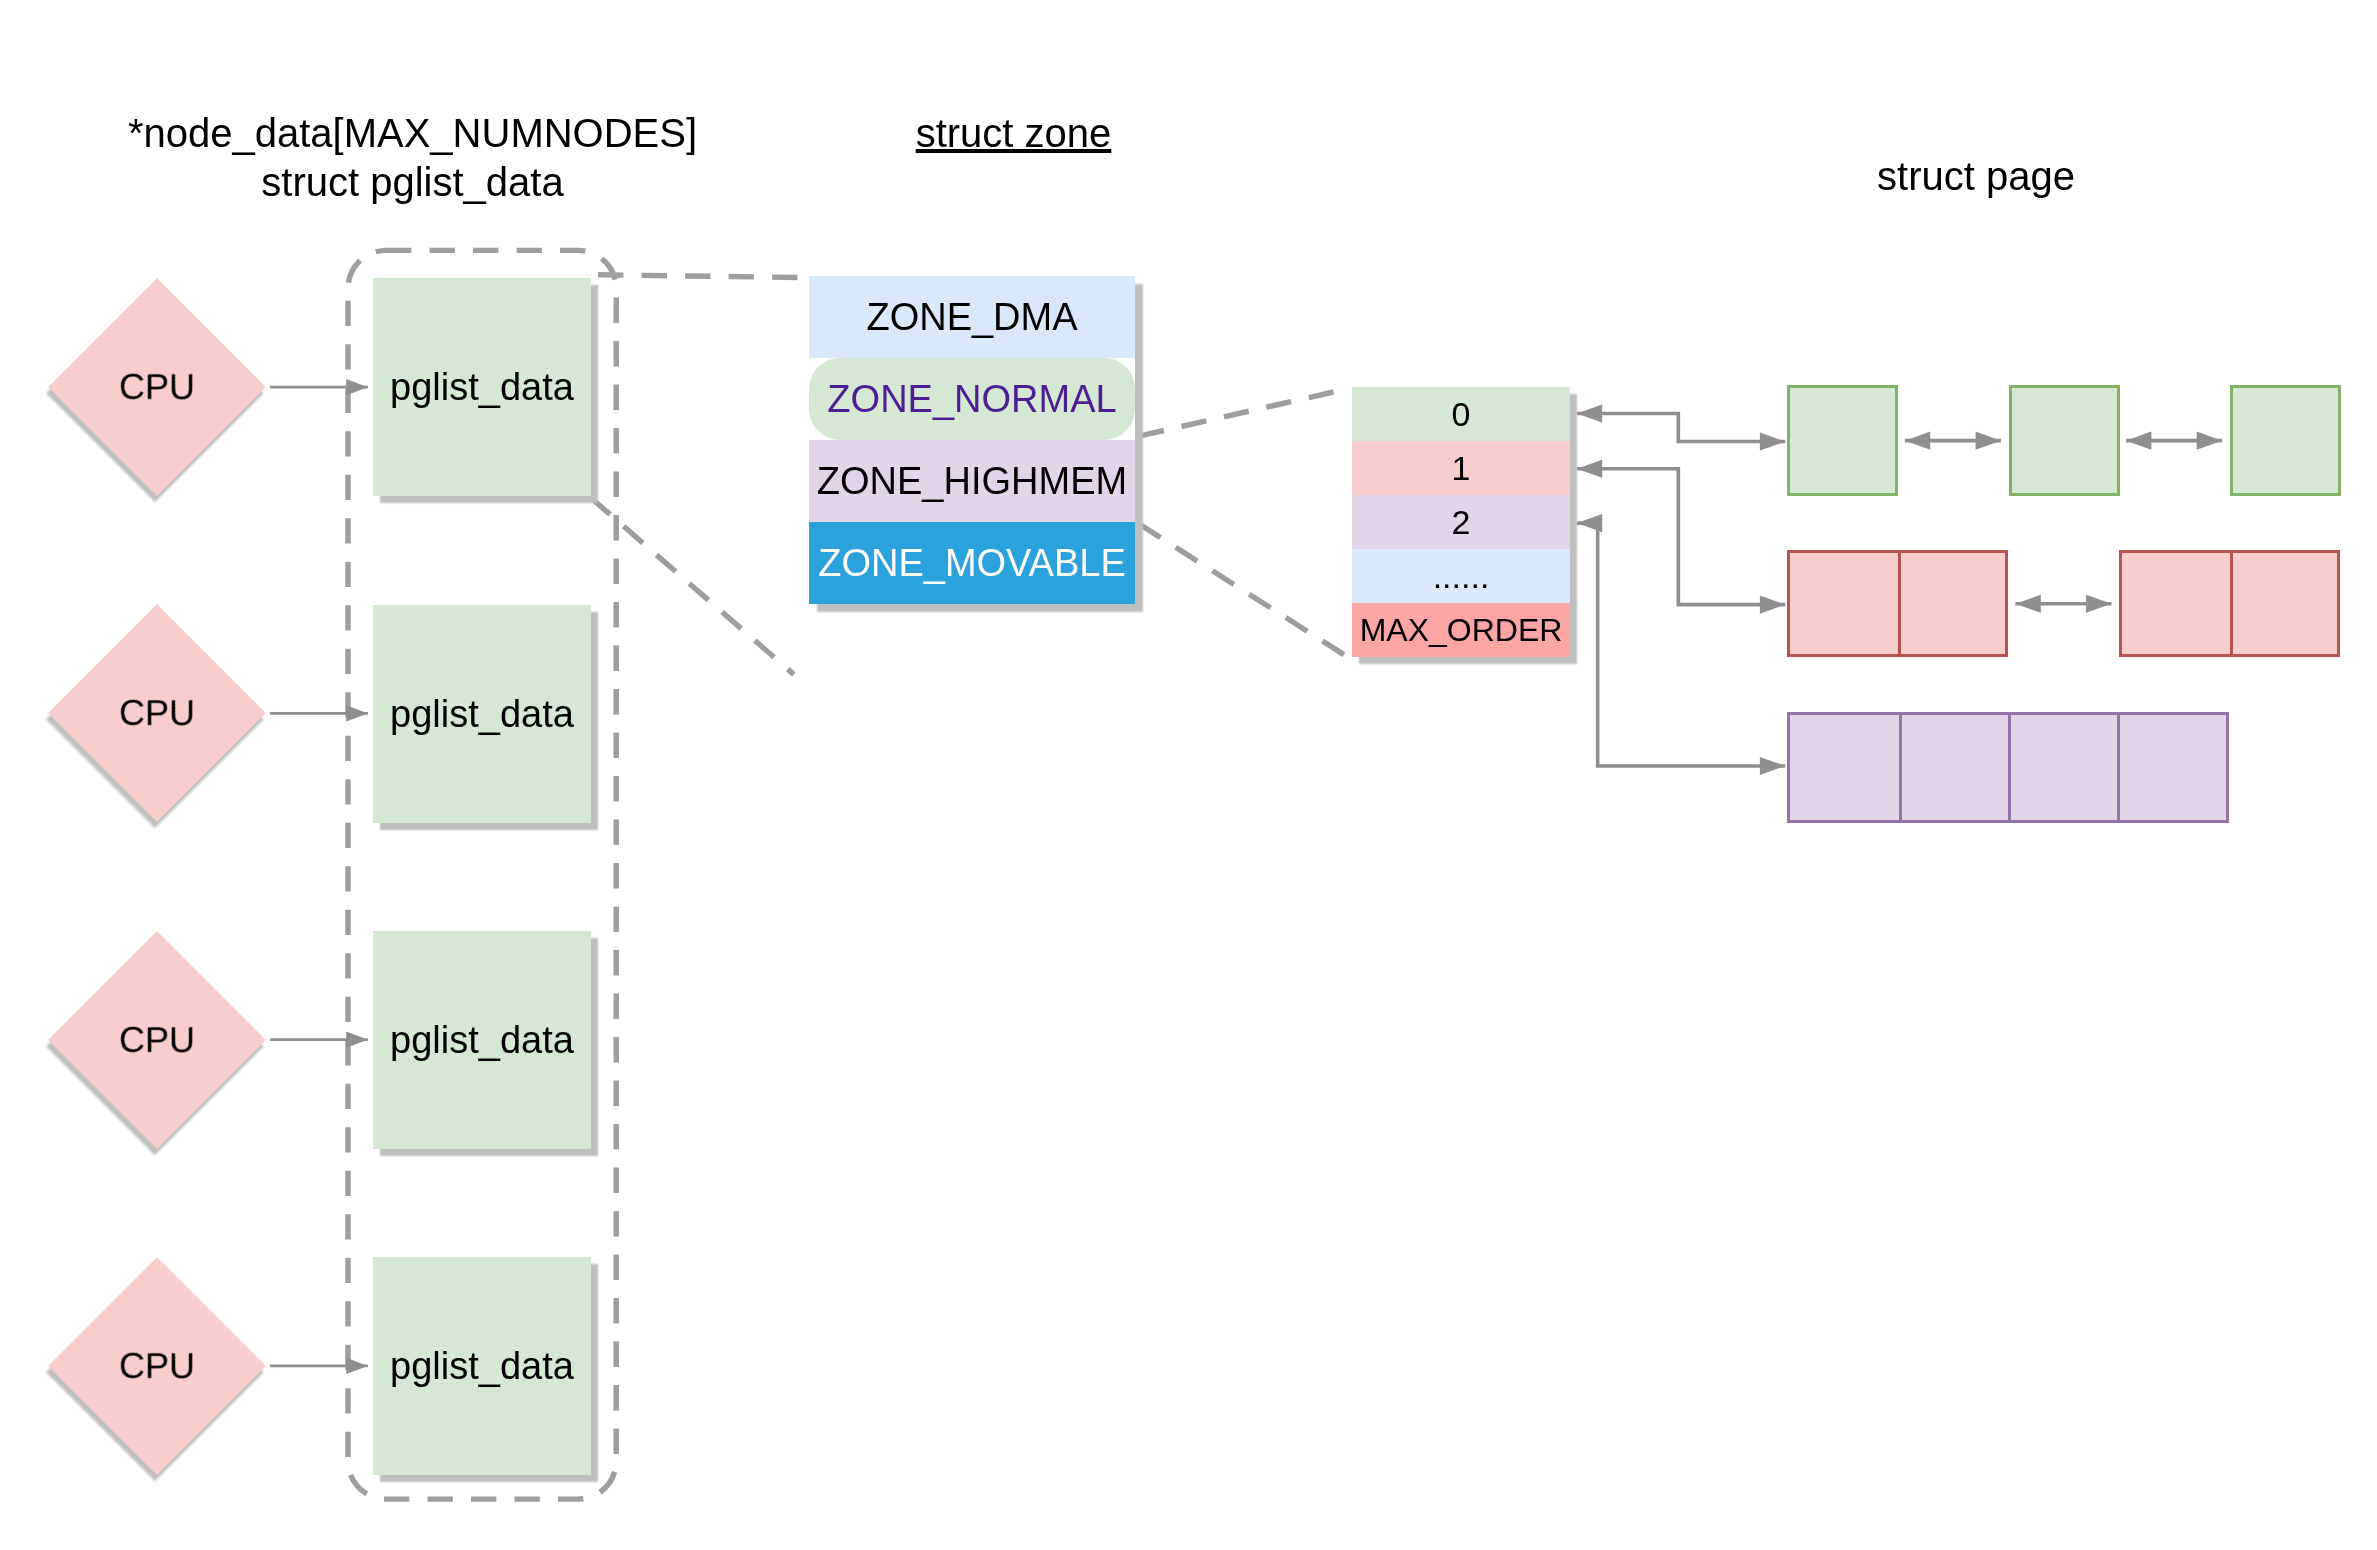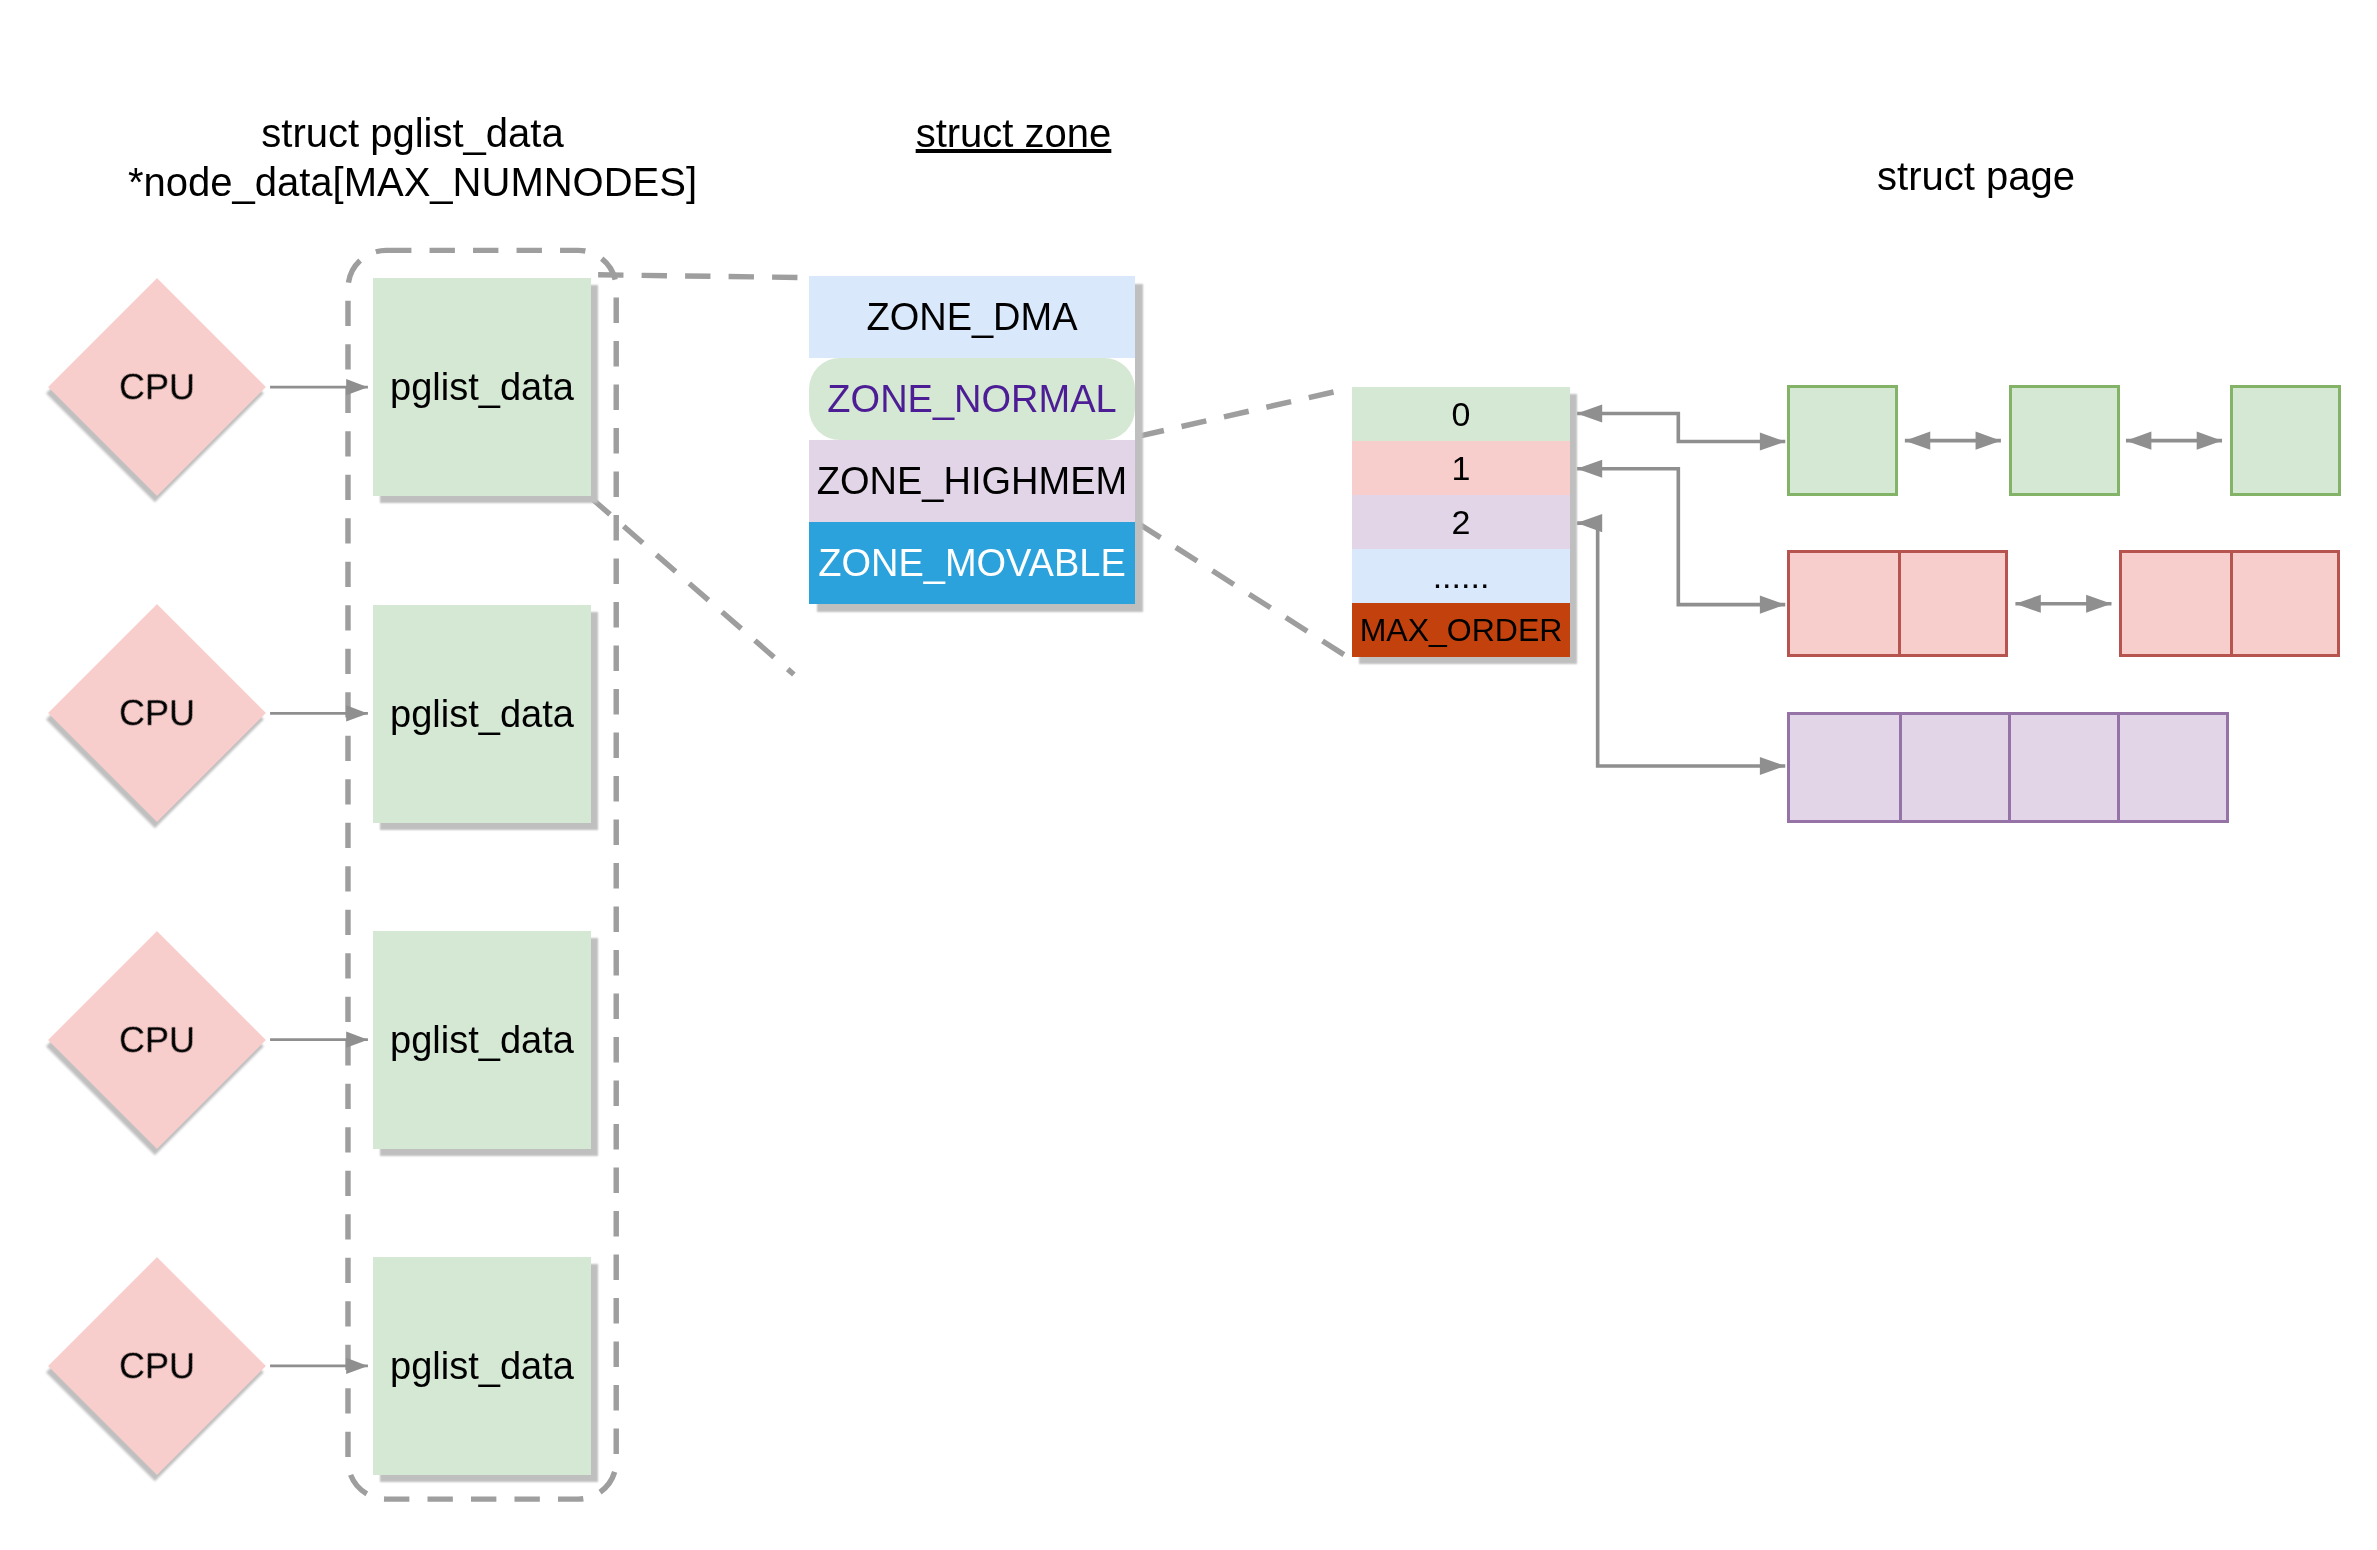--- a/index.html
+++ b/index.html
@@ -50,22 +50,22 @@
   }
   .pageblock .cell{box-sizing:border-box;}
   .pageblock .cell + .cell{border-left:3.6px solid;border-left-color:inherit;}
 </style>
 </head>
 <body>
 
 <div class="canvas">
 
   <div class="hdr" style="left:50px;top:109px;width:725px;">
+    <div>*node_data[MAX_NUMNODES]</div>
     <div>struct pglist_data</div>
-    <div>*node_data[MAX_NUMNODES]</div>
   </div>
   <div class="hdr" style="left:651px;top:109px;width:725px;text-decoration:underline;">
     <div>struct zone</div>
   </div>
   <div class="hdr" style="left:1704px;top:152px;width:544px;">
     <div>struct page</div>
   </div>
 
   <svg class="wires" width="2377" height="1551" viewBox="0 0 2623 1711">
     <defs>
@@ -149,21 +149,21 @@
     </div>
     <div class="free-row" style="background: rgb(248, 206, 204);">
       <span>1</span>
     </div>
     <div class="free-row" style="background: rgb(225, 213, 231);">
       <span>2</span>
     </div>
     <div class="free-row" style="background: rgb(218, 232, 252);">
       <span>......</span>
     </div>
-    <div class="free-row small" style="background: #c2410c;">
+    <div class="free-row small" style="background: #fca5a5;">
       <span>MAX_ORDER</span>
     </div>
   </div>
 
   <div class="pageblock" style="left: 1787px; top: 385px; width: 111px; height: 111px; grid-template-columns: 1fr; background: rgb(213, 232, 212); border-color: rgb(130, 179, 102);">
     <div class="cell"></div>
   </div>
   <div class="pageblock" style="left: 2009px; top: 385px; width: 111px; height: 111px; grid-template-columns: 1fr; background: rgb(213, 232, 212); border-color: rgb(130, 179, 102);">
     <div class="cell"></div>
   </div>

